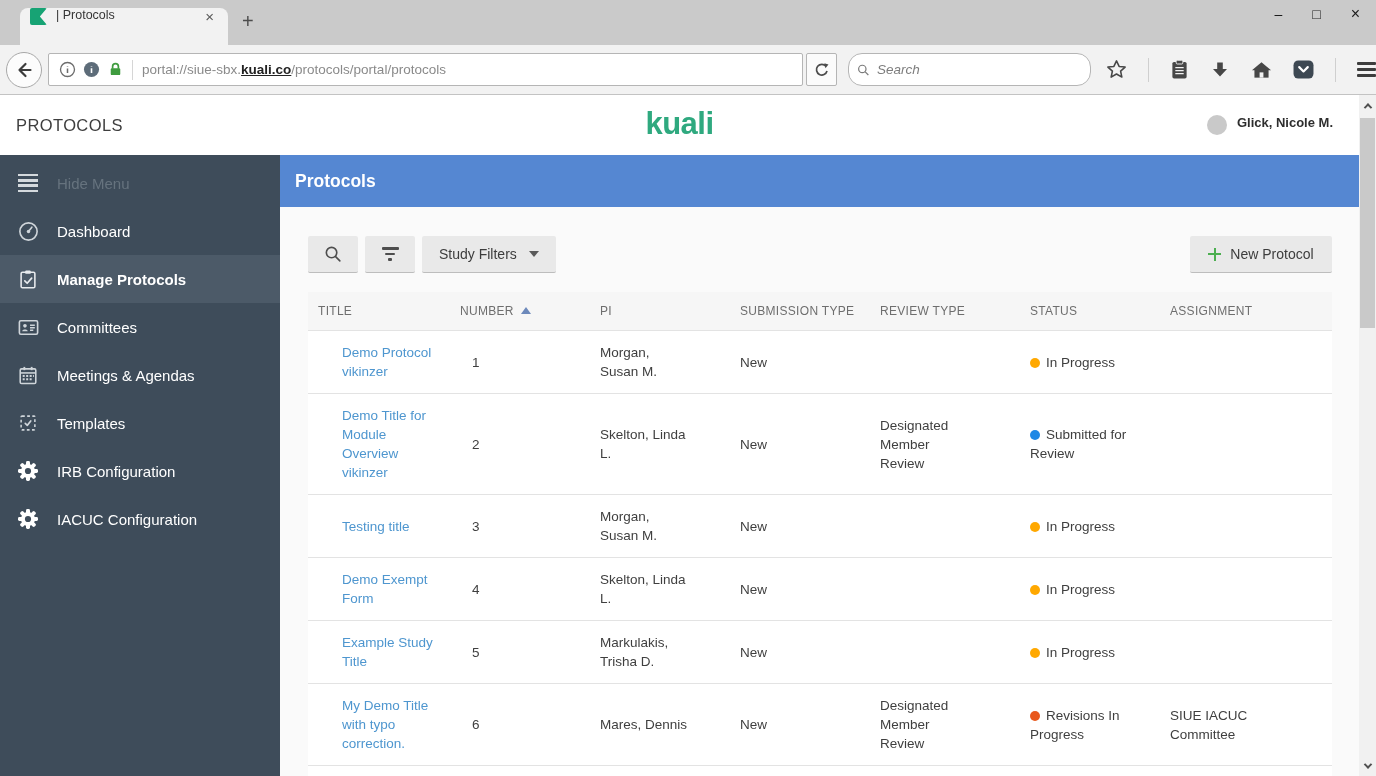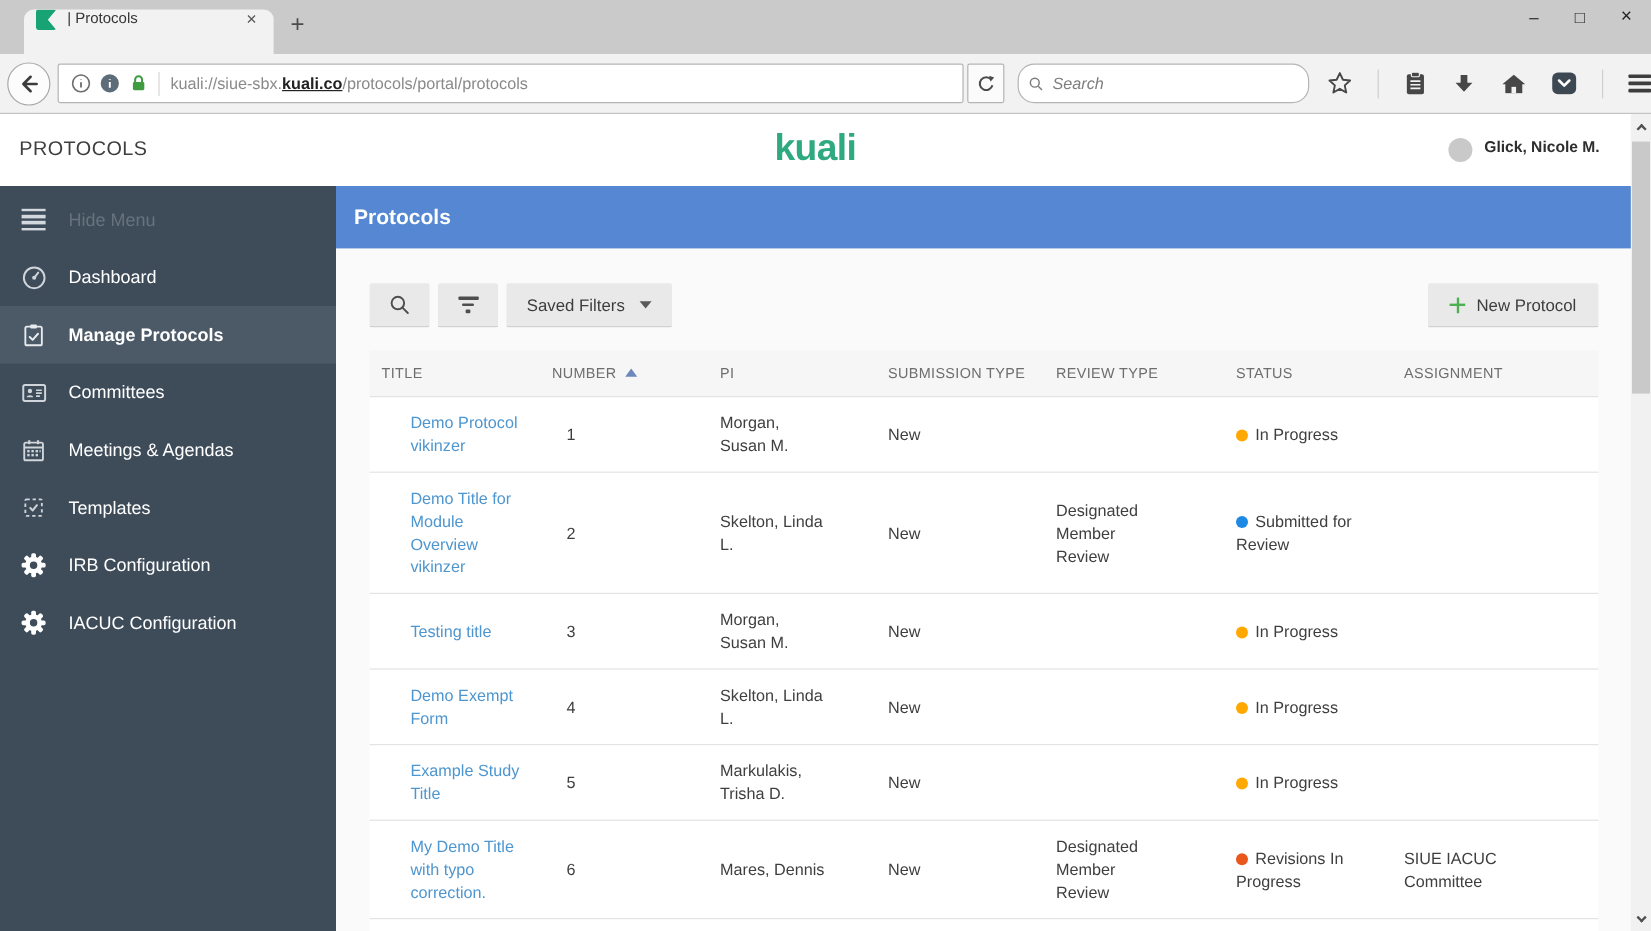--- a/index.html
+++ b/index.html
@@ -147,21 +147,21 @@
       <svg width="17" height="17" viewBox="0 0 18 18">
           <circle cx="9" cy="9" r="8" fill="#5d6c79"></circle>
           <path d="M9 5.2 v0.5 M9 7.8 v5" stroke="#fff" stroke-width="1.7" fill="none"></path>
         </svg>
       <svg width="17" height="17" viewBox="0 0 20 20">
           <path d="M6.6 9 V6.4 a3.4 3.4 0 0 1 6.8 0 V9" stroke="#3f9c3f" stroke-width="2" fill="none"></path>
           <rect x="4.4" y="8.6" width="11.2" height="8" rx="1.4" fill="#3f9c3f"></rect>
         </svg>
     </span>
     <span class="idsep"></span>
-    <span class="url-text"><span>kuali://siue-sbx.</span><span class="domain">kuali.co</span><span>/protocols/portal/protocols</span></span>
+    <span class="url-text"><span>portal://siue-sbx.</span><span class="domain">kuali.co</span><span>/protocols/portal/protocols</span></span>
   </div>
   <div class="reload-btn">
     <svg width="17" height="17" viewBox="0 0 20 20">
         <path d="M15.3 6.2 a6.3 6.3 0 1 0 1.2 5.6" stroke="#4c4c4c" stroke-width="2" fill="none"></path>
         <polygon points="13.4,2.6 18.2,4.2 14.6,8.4" fill="#4c4c4c"></polygon>
       </svg>
   </div>
   <div class="searchbar">
     <svg width="14" height="14" viewBox="0 0 18 18">
         <circle cx="7.5" cy="7.5" r="5.2" stroke="#7a7a7a" stroke-width="1.7" fill="none"></circle>
@@ -330,21 +330,21 @@
               </svg>
           </div>
           <div class="gbtn icon-btn">
             <span class="filter-lines">
                 <i></i>
                 <i></i>
                 <i></i>
               </span>
           </div>
           <div class="gbtn saved-filters">
-            <span class="lbl">Saved Filters</span>
+            <span class="lbl">Study Filters</span>
             <span class="caret"></span>
           </div>
           <div class="spacer"></div>
           <div class="gbtn new-protocol">
             <span class="plus-ic"></span>
             <span class="lbl">New Protocol</span>
           </div>
         </div>
 
         <div class="table">

